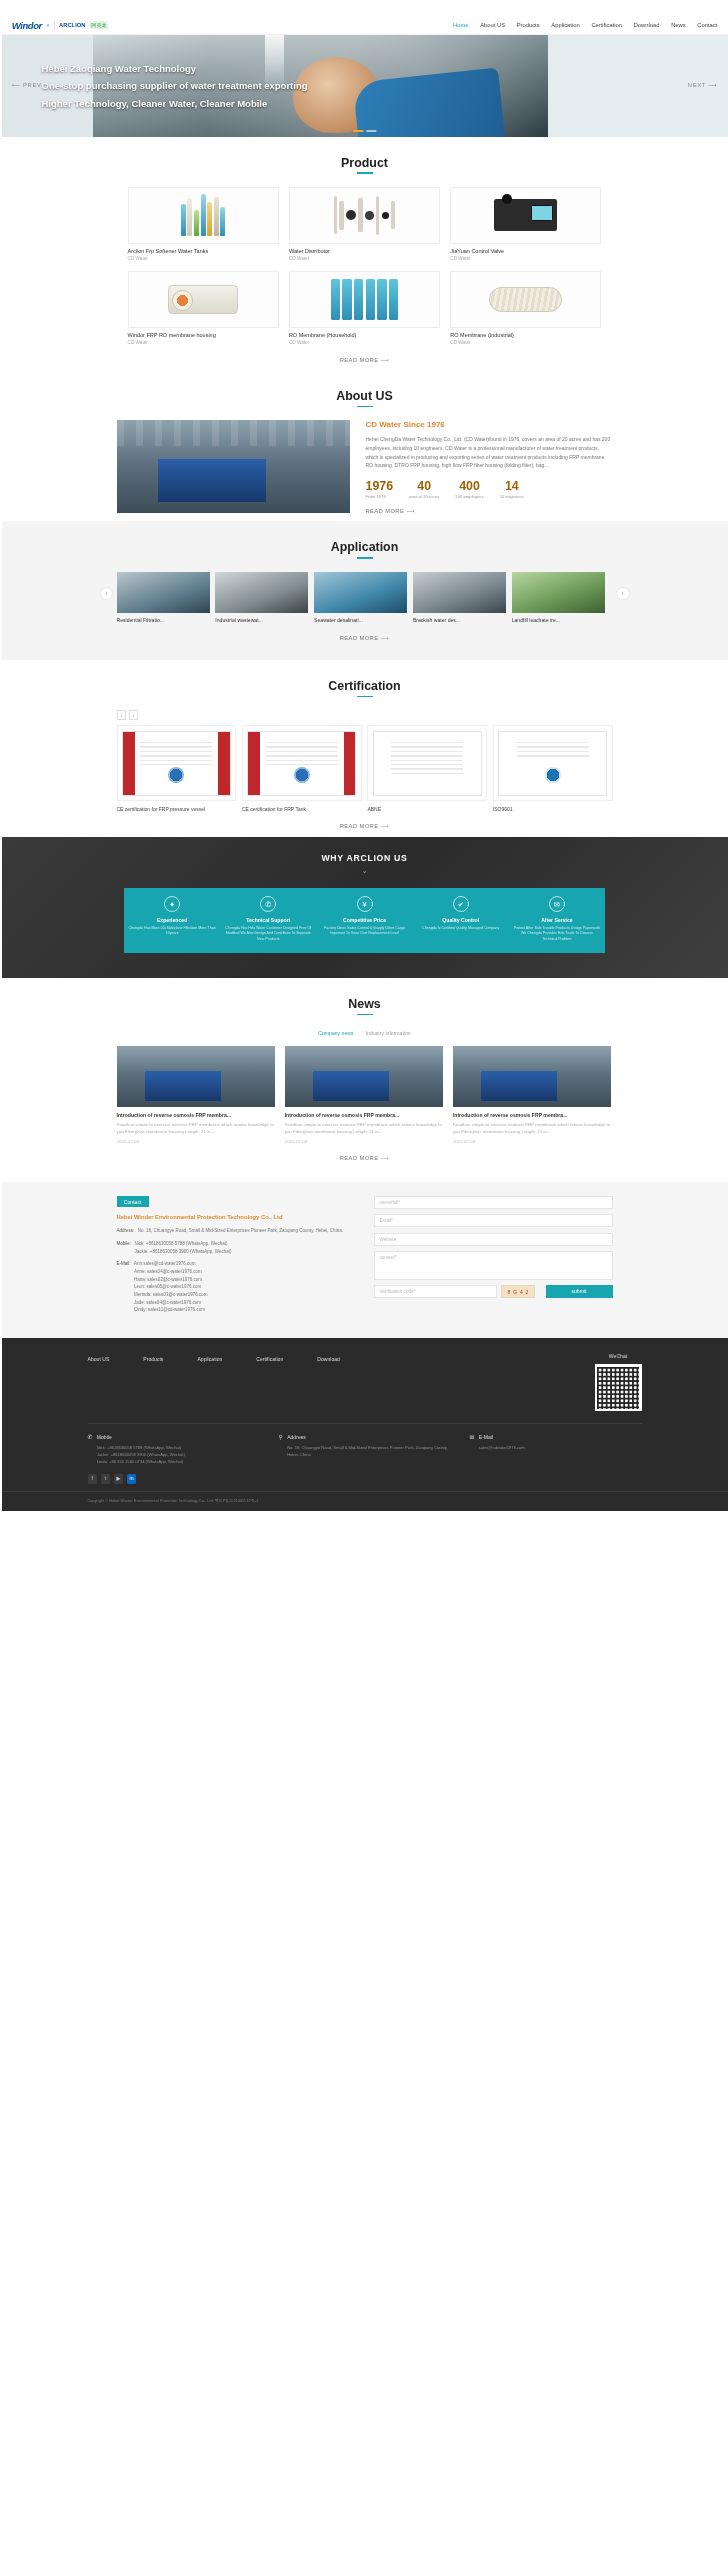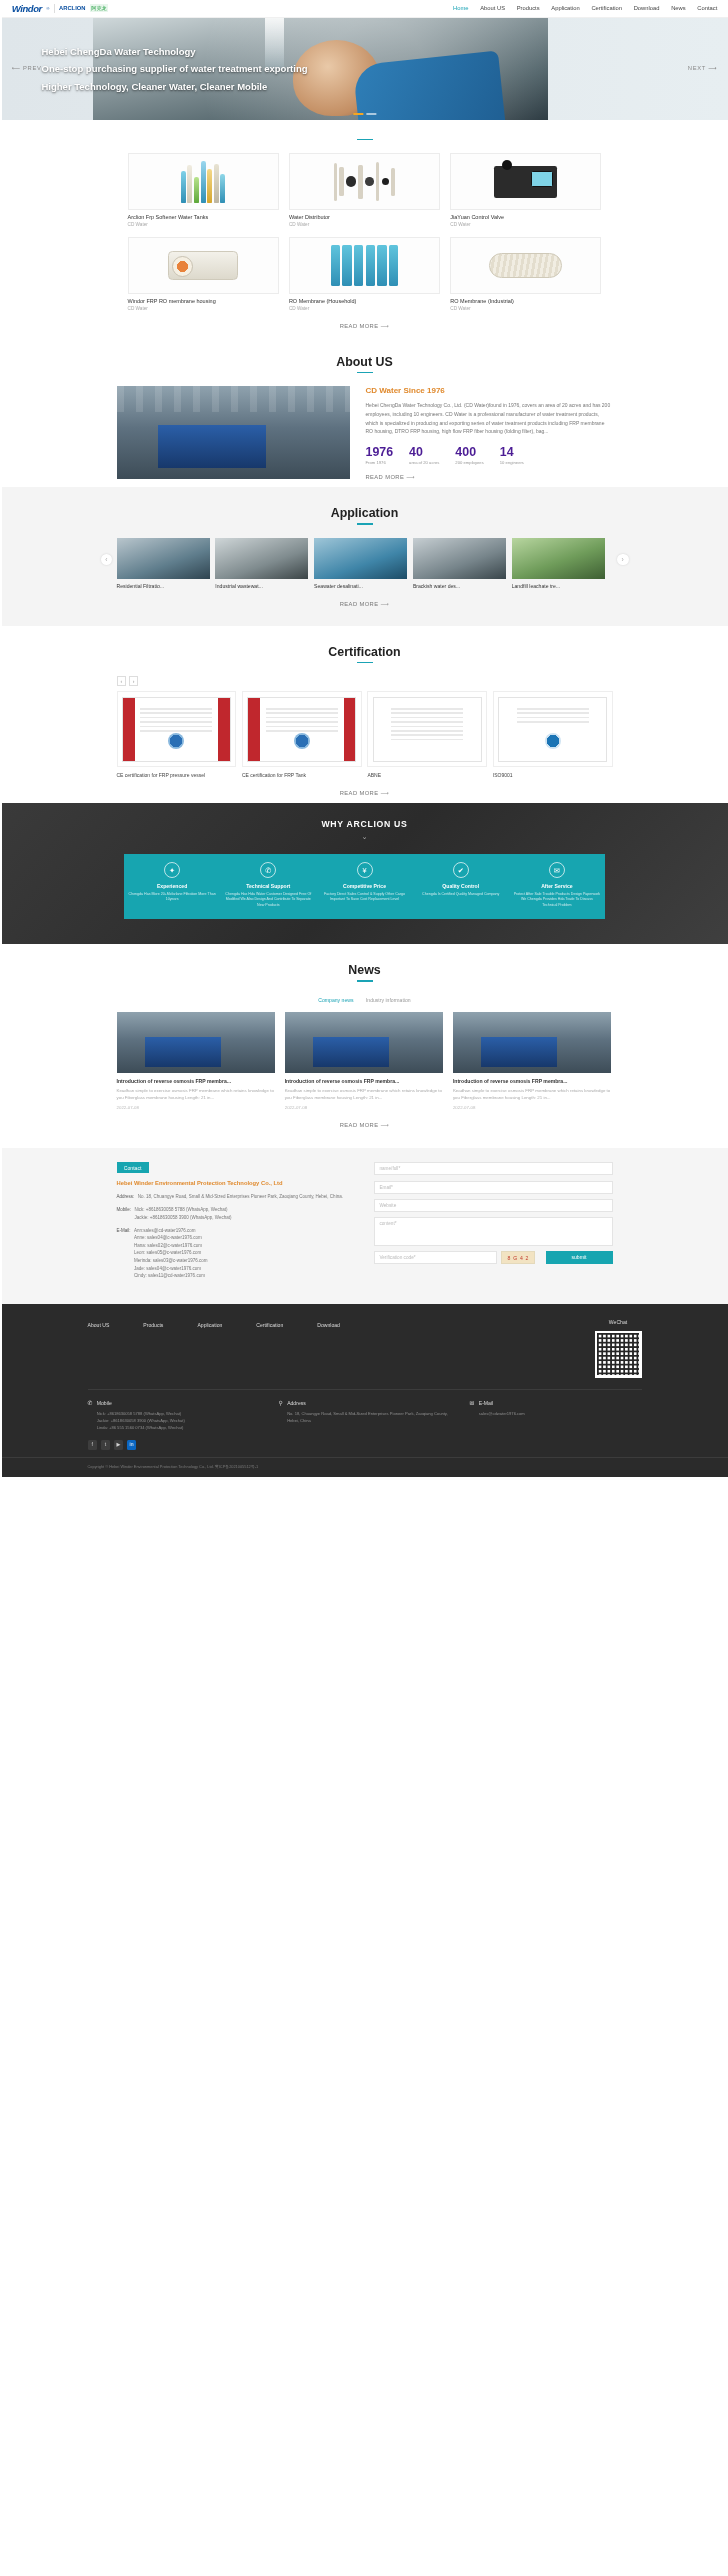--- a/index.html
+++ b/index.html
@@ -3,21 +3,21 @@
 <meta charset="utf-8">
 <style>
   * { box-sizing: border-box; margin: 0; padding: 0; }
   body {
     width: 729px;
     font-family: "Liberation Sans", sans-serif;
     background: #ffffff;
     color: #333;
     font-size: 8px;
   }
-  .wrap { width: 726px; margin: 0 auto; }
+  .wrap { width: 726px; margin: 17px auto; }
 
   
   .topbar {
     height: 17.5px;
     background: #ffffff;
     display: flex;
     align-items: center;
     padding: 0 10.2px;
     border-bottom: 0.7px solid #f0f0f0;
   }
@@ -162,21 +162,21 @@
     background: linear-gradient(180deg,#2b5fa8,#17386b);
   }
   .about-img:after {
     content:""; position:absolute; left:0; top:0; width:100%; height:28%;
     background: repeating-linear-gradient(90deg, rgba(255,255,255,.12) 0 7.3px, rgba(0,0,0,0) 7.3px 19px);
   }
   .about-txt { flex: 1; }
   .about-h { font-size: 8px; color: #e08a2e; font-weight: bold; margin-bottom: 5.8px; }
   .about-p { font-size: 5px; color: #777; line-height: 1.75; }
   .stats { display: flex; gap: 16px; margin-top: 8.7px; }
-  .stat-num { font-size: 12.4px; color: #4c1d95; font-weight: bold; }
+  .stat-num { font-size: 12.4px; color: #a16207; font-weight: bold; text-align: center; }
   .stat-lbl { font-size: 4.2px; color: #999; margin-top: 1.5px; }
 
   
   .app-wrap { background: #f4f4f4; padding: 19px 0 19px; }
   .app-row { width: 496px; margin: 0 auto; display: flex; gap: 5.8px; position: relative; }
   .app-card { width: 93px; }
   .app-thumb { height: 41px; overflow: hidden; }
   .app-name { font-size: 5.1px; color: #333; margin-top: 4.4px; }
   .app-arrow {
     position: absolute; top: 16px; width: 11.7px; height: 11.7px; border-radius: 50%;
@@ -345,33 +345,34 @@
       <a href="#">News</a>
       <a href="#">Contact</a>
     </div>
   </div>
 
   <div class="hero">
     <div class="hero-img">
       <div class="hero-water"></div>
     </div>
     <div class="hero-text">
-      <h1>Hebei ChengDa Water Technology</h1>
+      <h1>Hebei Zaoqiang Water Technology</h1>
       <h2>One-stop purchasing supplier of water treatment exporting</h2>
       <h3>Higher Technology, Cleaner Water, Cleaner Mobile</h3>
     </div>
     <div class="hero-arrow hero-prev">⟵  PREV</div>
     <div class="hero-arrow hero-next">NEXT  ⟶</div>
     <div class="hero-dots">
       <i class="on"></i>
       <i></i>
     </div>
   </div>
 
   <div class="section">
+    <div class="sec-title">Product</div>
     <div class="sec-rule"></div>
 
     <div class="prod-grid">
 
       <div class="prod-card">
         <div class="prod-thumb">
           <div class="tanks">
             <i style="height:32px;background:linear-gradient(180deg,#7fd1e8,#2f8fb5)"></i>
             <i style="height:38px;background:linear-gradient(180deg,#f0ece0,#cfc8b4)"></i>
             <i style="height:26px;background:linear-gradient(180deg,#b9e38d,#5ea83a)"></i>

